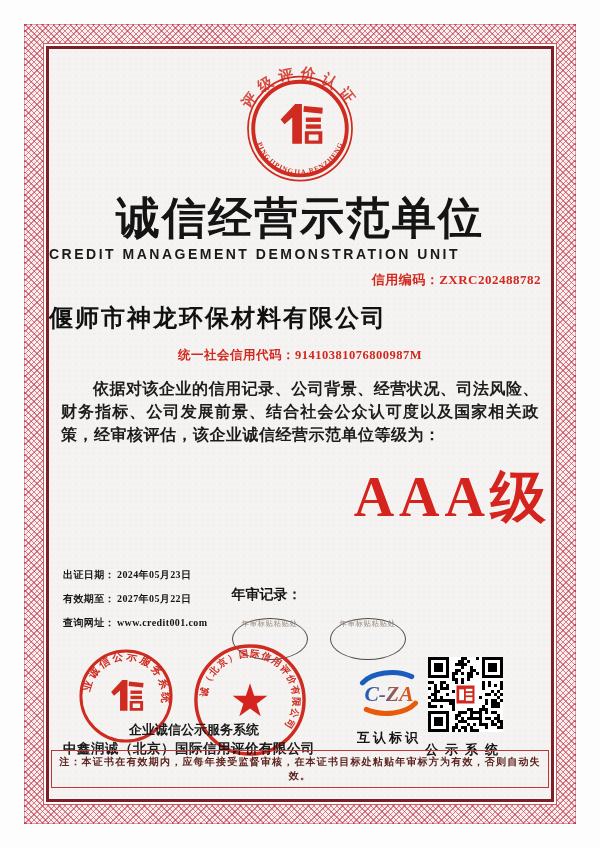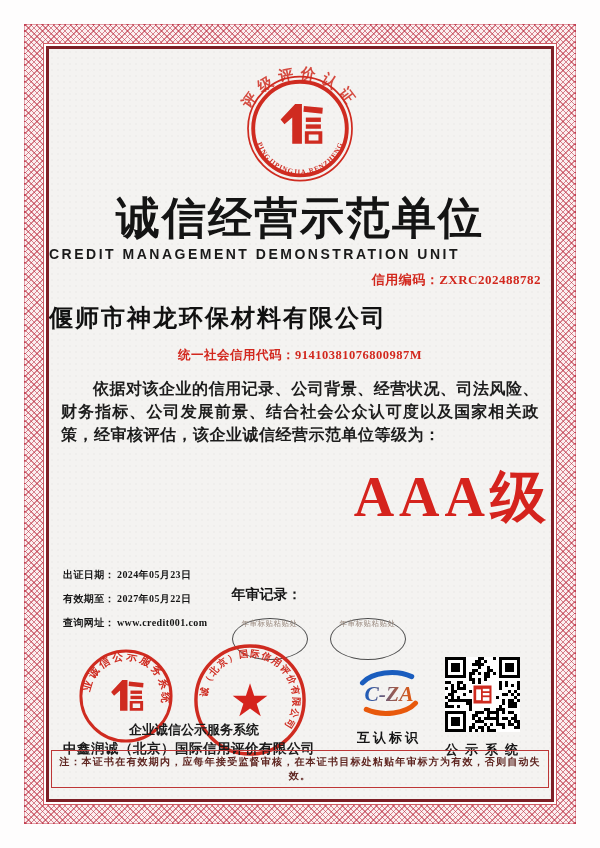--- a/index.html
+++ b/index.html
@@ -67,21 +67,21 @@
 
   .bottom-area { position:absolute; left:0; right:0; top:596px; height:116px; }
   .seal-left  { position:absolute; left:28px;  top:2px;  width:98px;  height:98px; }
   .seal-right { position:absolute; left:142px; top:-4px; width:118px; height:118px; }
   .seal-line1 { position:absolute; left:0; top:76px; width:290px; text-align:center;
                 font-size:13px; font-weight:bold; color:#1b1b1b; }
   .seal-line2 { position:absolute; left:-10px; top:95px; width:300px; text-align:center;
                 font-size:13.5px; font-weight:bold; color:#1b1b1b; letter-spacing:.5px; }
   .cza-block { position:absolute; left:286px; top:24px; width:76px; text-align:center;margin-left:16px; }
   .cza-label { margin-top:8px; font-size:13px; font-weight:bold; color:#151515; letter-spacing:3px; }
-  .qr-block { position:absolute; left:396px; top:12px; width:80px; }
+  .qr-block { position:absolute; left:376px; top:12px; width:80px; text-align:center; }
   .qr-label { margin-top:5px; font-size:13px; font-weight:bold; color:#151515; letter-spacing:7px; }
 
   .note-box {
     position:absolute; left:2px; right:2px; top:701px;
     border:1px solid #bd3636; padding:4px 2px;
     text-align:center; font-size:10px; font-weight:bold;
     color:#5e2520; letter-spacing:1.2px;
   }
   svg text { font-family:"Liberation Serif","DejaVu Serif",serif; }
 </style>

